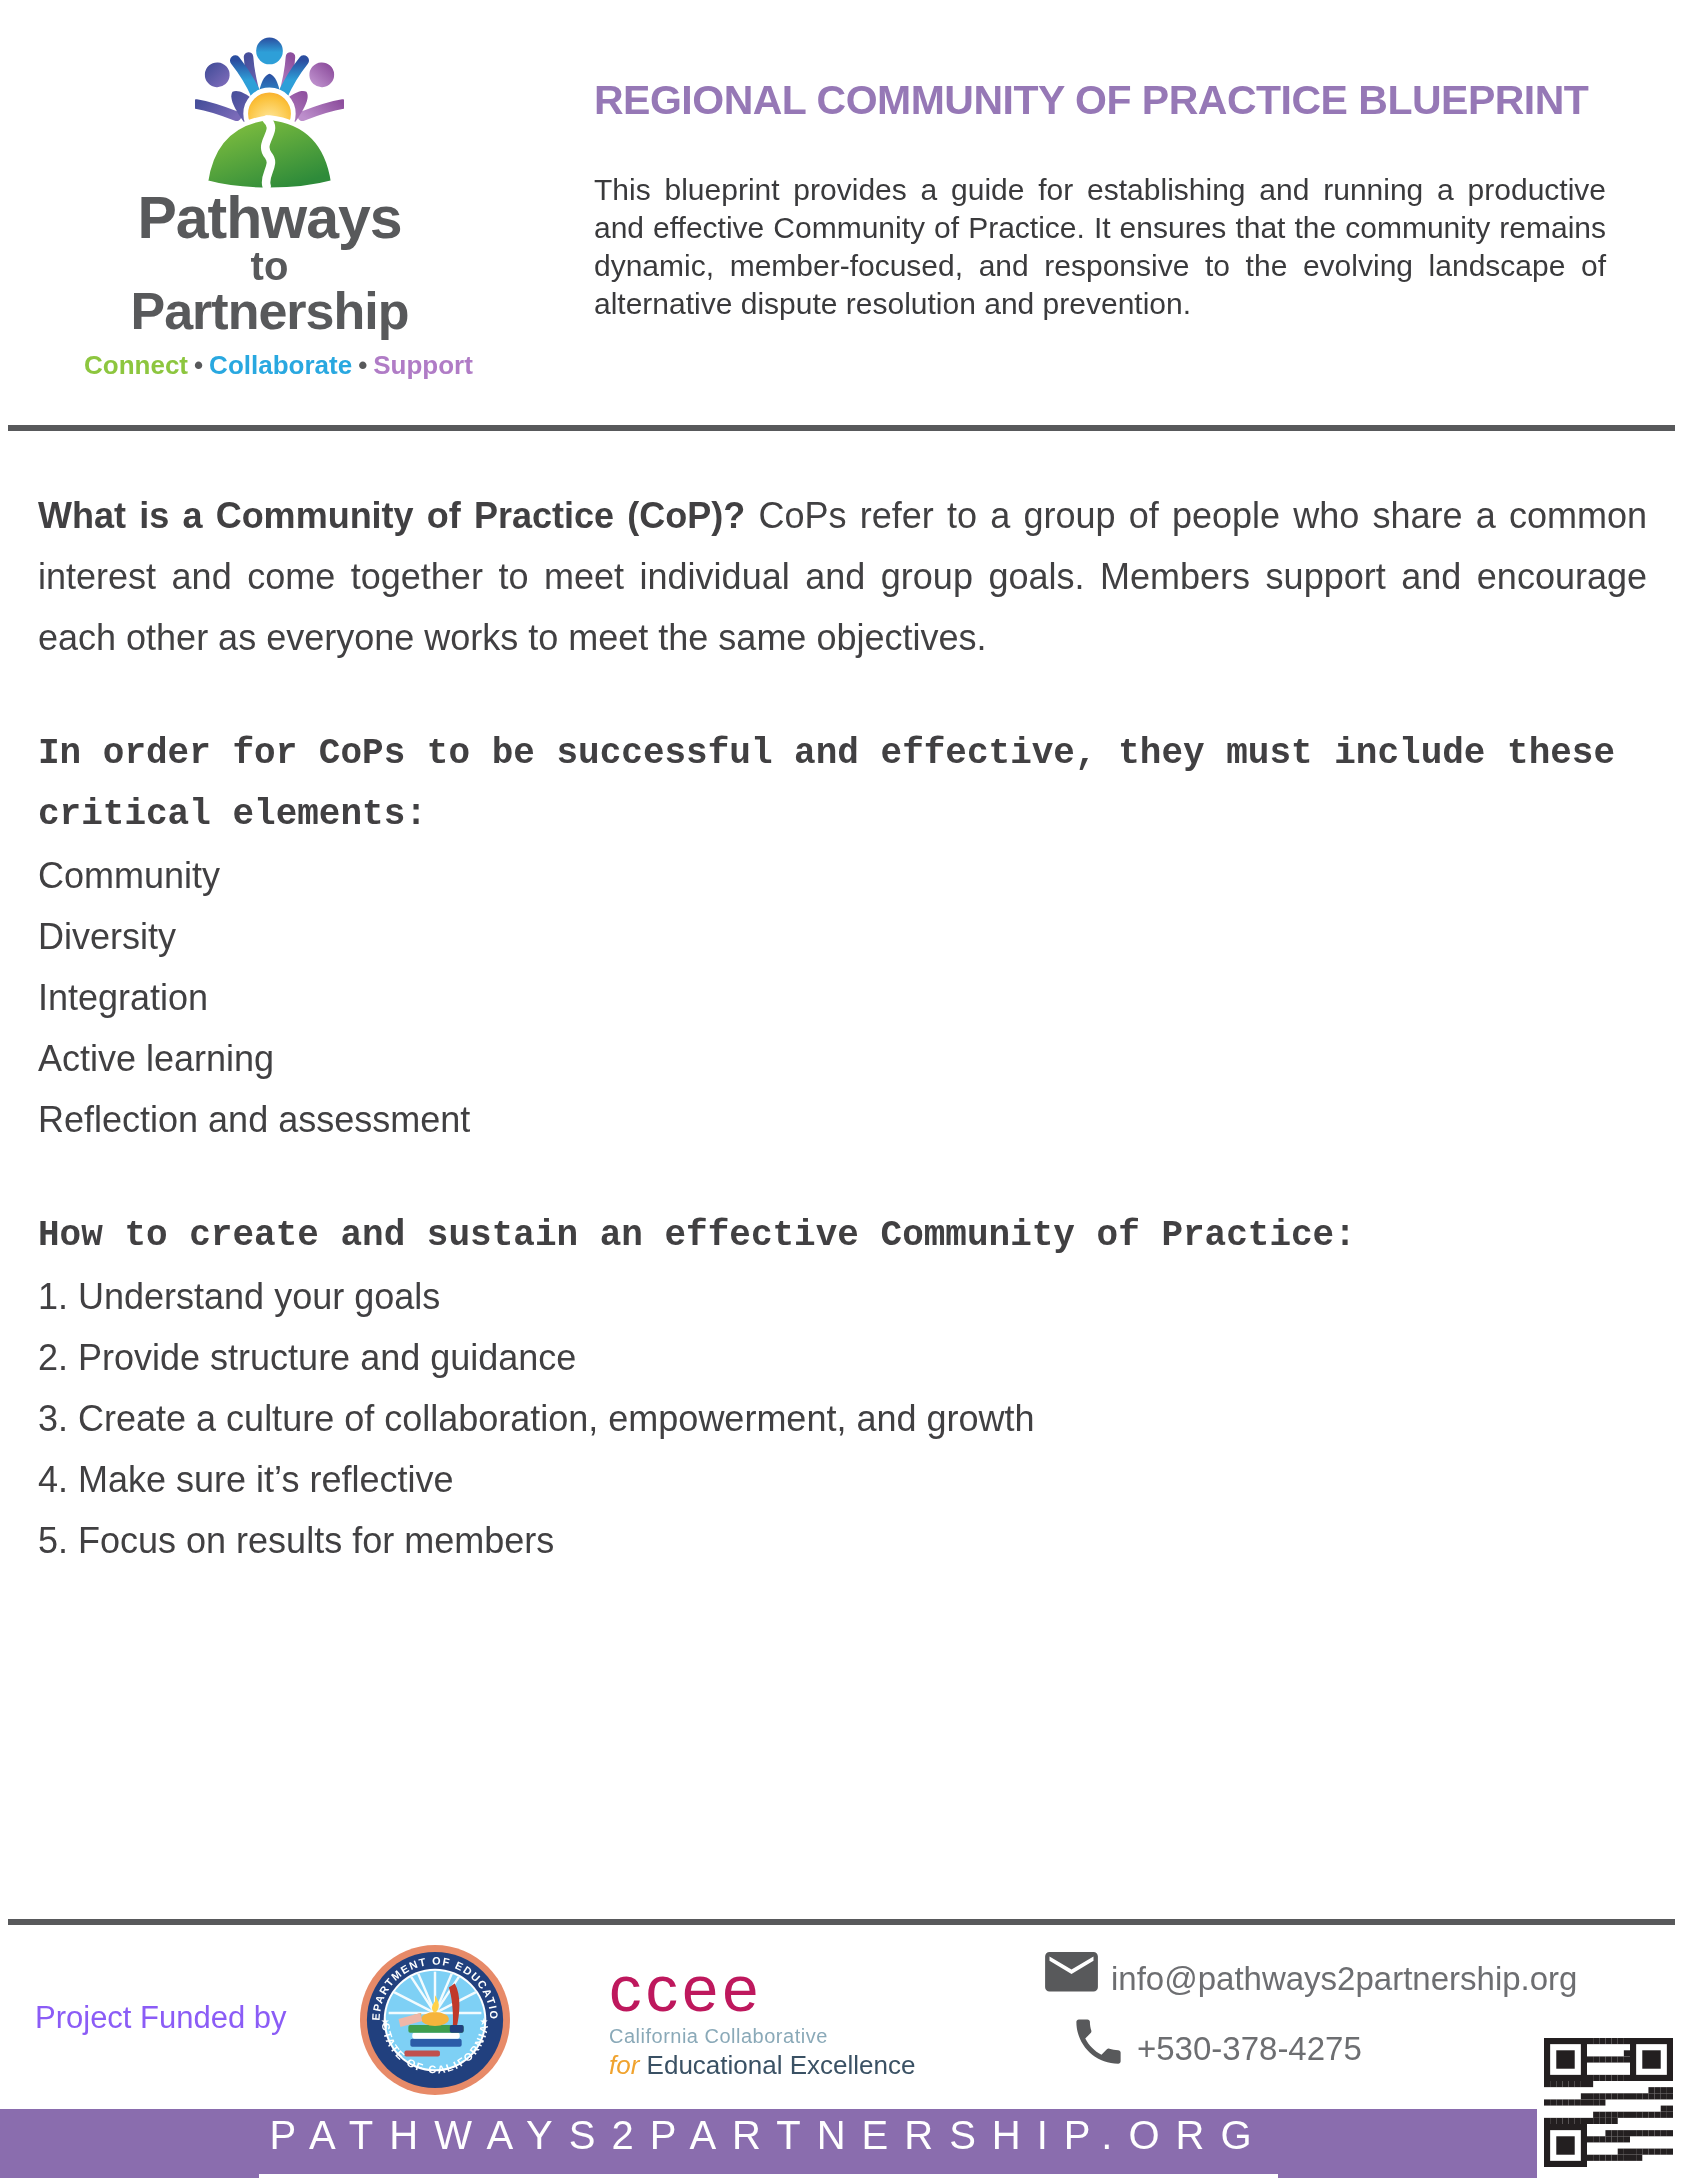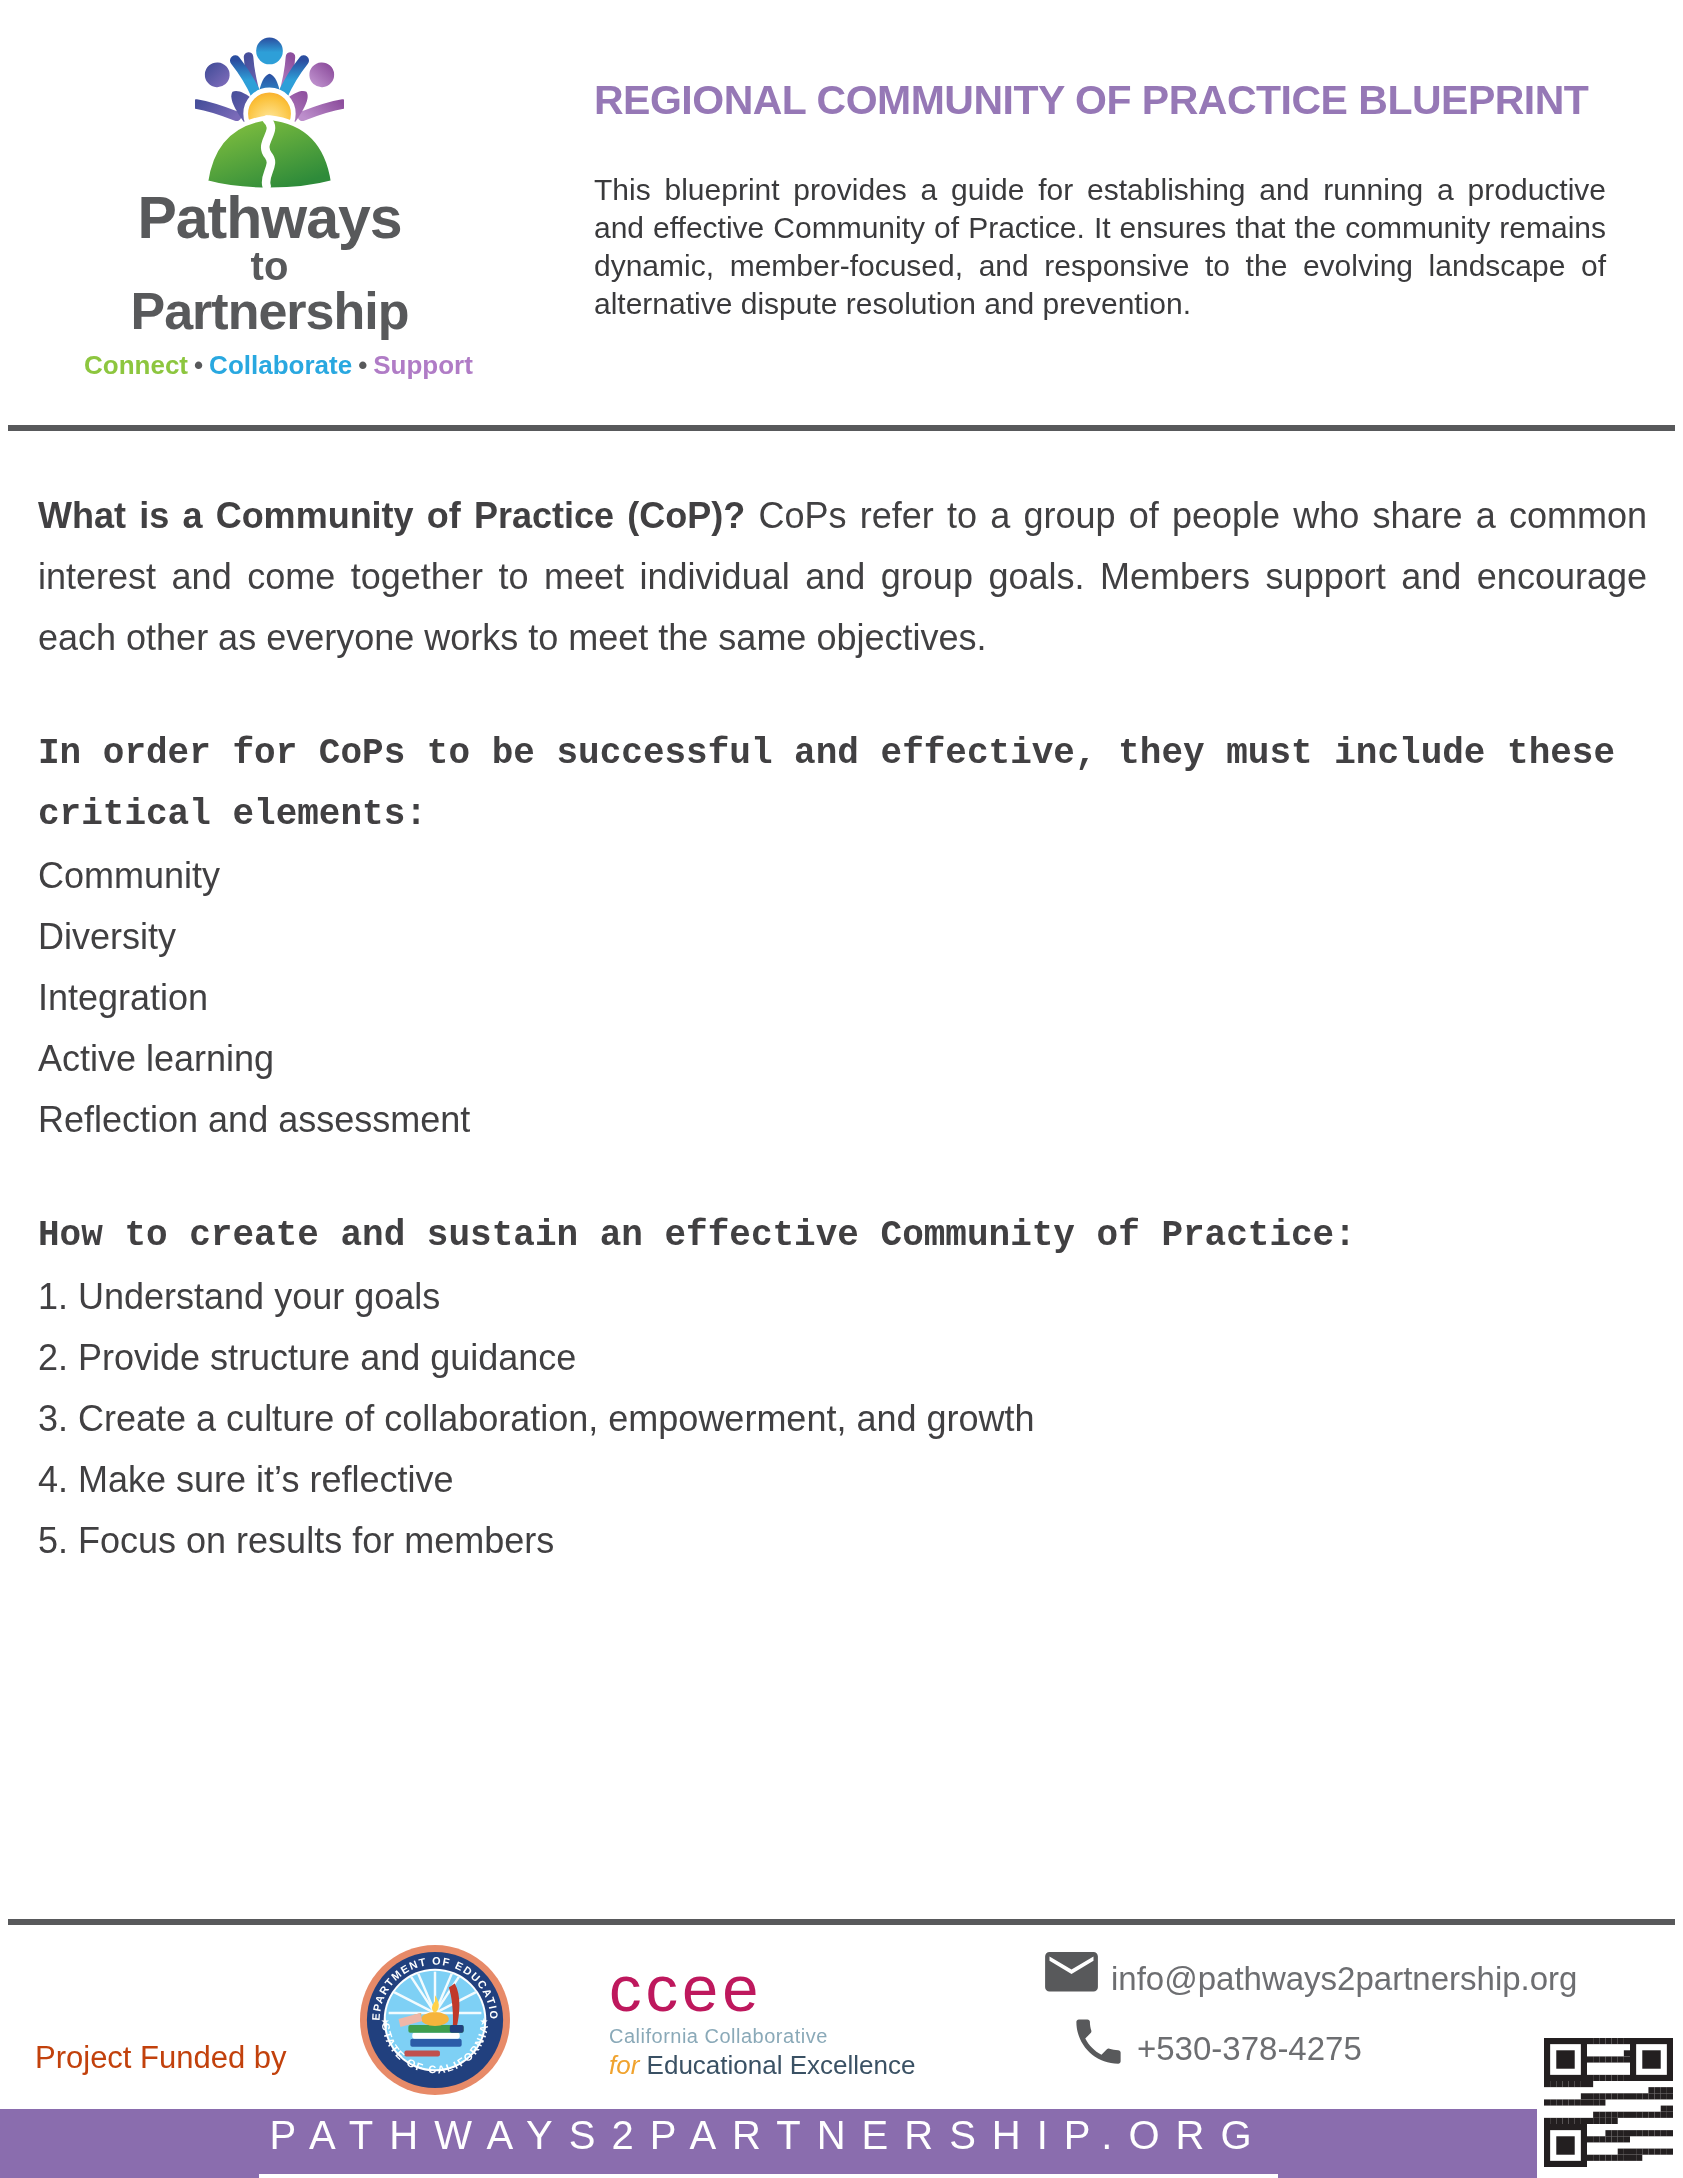--- a/index.html
+++ b/index.html
@@ -29,21 +29,21 @@
 
   
   .main { position:absolute; left:38px; top:485px; width:1609px; font-size:36px; line-height:61px; color:#414042; }
   .main p { text-align:justify; }
   .main .lead-bold { font-weight:bold; }
   .sec-head { font-weight:bold; margin-top:55px; text-align:left;font-family:Liberation Mono, monospace; }
   .plain-list div { line-height:61px; }
   .steps-list { margin-top:0; }
 
   
-  .funded-by { position:absolute; left:35px; top:2000px; font-size:31px; color:#c2410c;margin-top:40px; }
+  .funded-by { position:absolute; left:35px; top:2000px; font-size:31px; color:#8b5cf6; }
   .seal { position:absolute; left:359px; top:1944px; }
   .ccee { position:absolute; left:609px; top:1958px; }
   .ccee-acronym { font-size:65px; line-height:61px; color:#be185d; letter-spacing:4px; }
   .ccee-line1 { margin-top:6px; font-size:20px; color:#8aa9b8; letter-spacing:0.5px; }
   .ccee-line2 { margin-top:2px; font-size:26px; color:#3a5164; }
   .ccee-for { font-style:italic; color:#f0a32f; }
 
   .contact-email-icon { position:absolute; left:1045px; top:1952px; }
   .contact-email { position:absolute; left:1111px; top:1960px; font-size:33px; color:#6d6e71; }
   .contact-phone-icon { position:absolute; left:1069px; top:2012px; }

